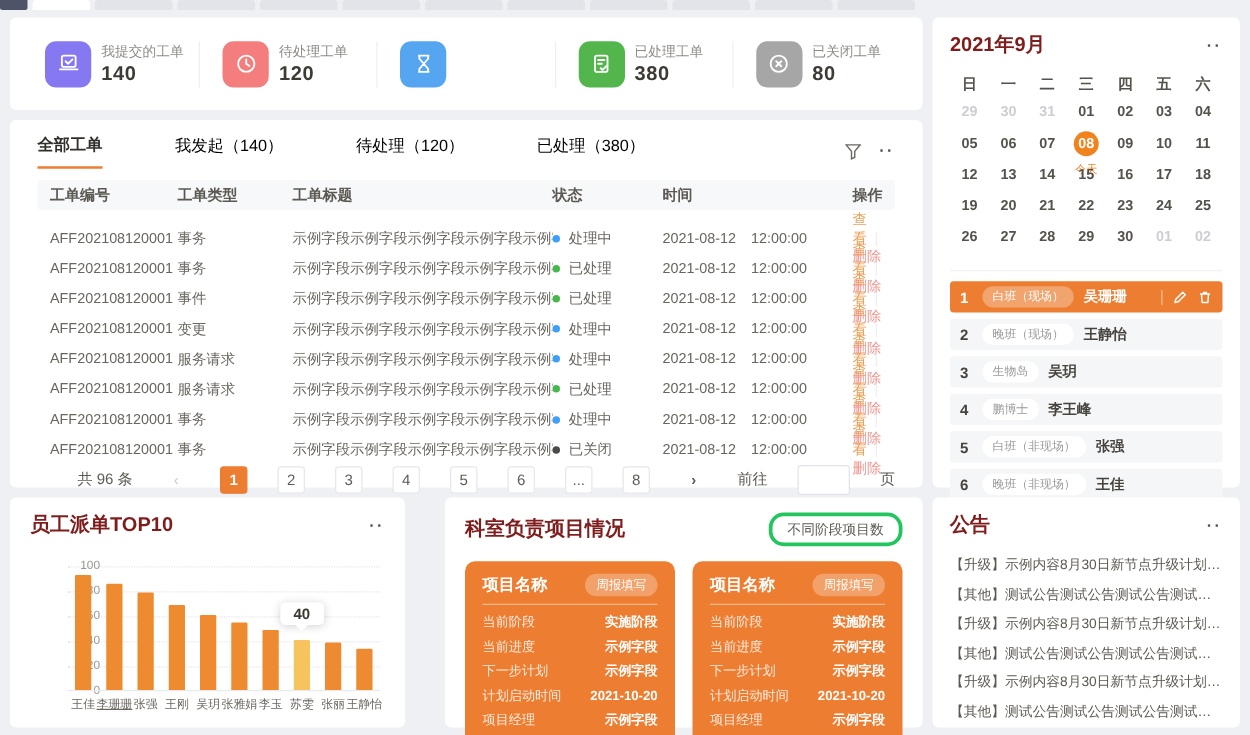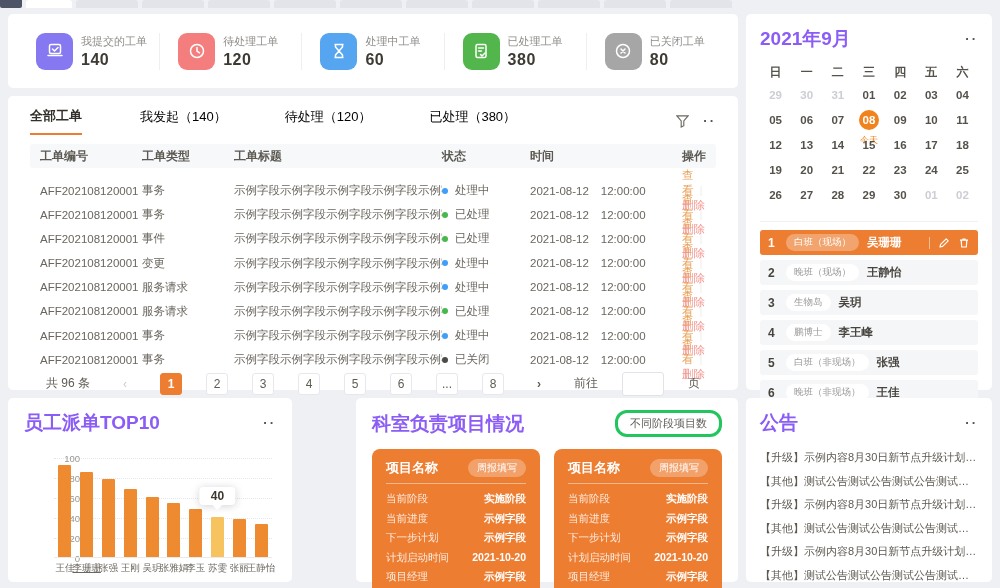--- a/index.html
+++ b/index.html
@@ -39,31 +39,31 @@
   .trow > div:first-child { padding-left:10px; }
   .cell-title { white-space:nowrap; overflow:hidden; }
   .status { display:flex; align-items:center; gap:7px; }
   .dot { width:6px; height:6px; border-radius:50%; }
   .timecell span + span { margin-left:12px; }
   .ops a { text-decoration:none; font-size:11.5px; cursor:pointer; }
   .op-view { color:#e9a259; }
   .op-del { color:#f2948e; }
   .op-sep { color:#eee; margin:0 6px; }
 
-  .pager { display:flex; align-items:center; justify-content:center; gap:24px; height:36px; margin-top:4px; font-size:12px; color:#5f5b55; }
+  .pager { display:flex; align-items:center; justify-content:flex-end; gap:24px; height:36px; margin-top:4px; font-size:12px; color:#5f5b55; }
   .pbtn { min-width:22px; height:22px; border:1px solid #e6e8ee; background:#fff; border-radius:3px; display:flex; align-items:center; justify-content:center; font-size:12px; color:#5f5b55; cursor:pointer; padding:0 4px; }
   .pbtn.active { background:#ed7d31; border-color:#ed7d31; color:#fff; font-weight:bold; }
   .pbtn.arrow-prev { color:#ccc; border:none; background:transparent; }
   .pbtn.arrow-next { border:none; background:transparent; font-weight:bold; }
   .goto-input { width:42px; height:24px; border:1px solid #e0e3e9; border-radius:3px; outline:none; text-align:center; font-size:12px; }
 
   
-  #chartcard { left:8px; top:398px; width:284px; height:184px; padding:12px 16px; }
+  #chartcard { left:8px; top:398px; width:316px; height:184px; padding:12px 16px; }
   .card-head { display:flex; align-items:center; justify-content:space-between; }
-  .card-title { font-size:19px; font-weight:bold; color:#8b5cf6; }
+  .card-title { font-size:16px; font-weight:bold; color:#7f1d1d; }
   .plot-wrap { position:relative; margin-top:14px; height:130px; }
   .plot { position:absolute; left:30px; right:4px; top:8px; height:100px; }
   .gridline { position:absolute; left:0; right:0; height:0; border-top:1px dotted #e4e7ec; }
   .ylab { position:absolute; right:calc(100% - 26px); transform:translateY(-50%); font-size:9.5px; color:#9a968f; }
   .bars { position:absolute; left:0; right:0; bottom:0; height:100px; display:flex; justify-content:space-around; align-items:flex-end; border-bottom:1px solid #e8eaee; }
   .barslot { position:relative; width:13px; display:flex; justify-content:center; }
   .bar { width:13px; background:#ee8a2f; border-radius:1px 1px 0 0; cursor:pointer; }
   .bar.hl { background:#f6c35f; }
   .xlab { position:absolute; top:104px; transform:translateX(-50%); font-size:9.5px; color:#6b675f; white-space:nowrap; }
   .tooltip { position:absolute; left:50%; transform:translateX(-50%); background:#fff; border-radius:4px; box-shadow:0 1px 8px rgba(0,0,0,.18); padding:2px 11px; font-size:12px; color:#3c3831; font-weight:bold; z-index:3; }
@@ -148,24 +148,20 @@
       <div>
         <div class="stat-label">待处理工单</div>
         <div class="stat-value">120</div>
       </div>
     </div>
     <div class="stat">
       <div class="stat-icon" style="background: rgb(85, 165, 240);">
         <svg viewBox="0 0 20 20" fill="none" stroke="#fff" stroke-width="1.5">
           <path d="M5.5 3.5h9M5.5 16.5h9M6.5 3.5v2.5L10 10 6.5 14v2.5M13.5 3.5v2.5L10 10l3.5 4v2.5" stroke-linejoin="round"></path>
         </svg>
-      </div>
-      <div>
-        <div class="stat-label">处理中工单</div>
-        <div class="stat-value">60</div>
       </div>
     </div>
     <div class="stat">
       <div class="stat-icon" style="background: rgb(83, 182, 77);">
         <svg viewBox="0 0 20 20" fill="none" stroke="#fff" stroke-width="1.5">
           <rect x="5" y="3.5" width="10" height="13" rx="1.5"></rect>
           <path d="M7.5 7h5M7.5 10h3" stroke-linecap="round"></path>
           <path d="M9.5 13.5l1.5 1.5 3-3" stroke-linecap="round"></path>
         </svg>
       </div>

